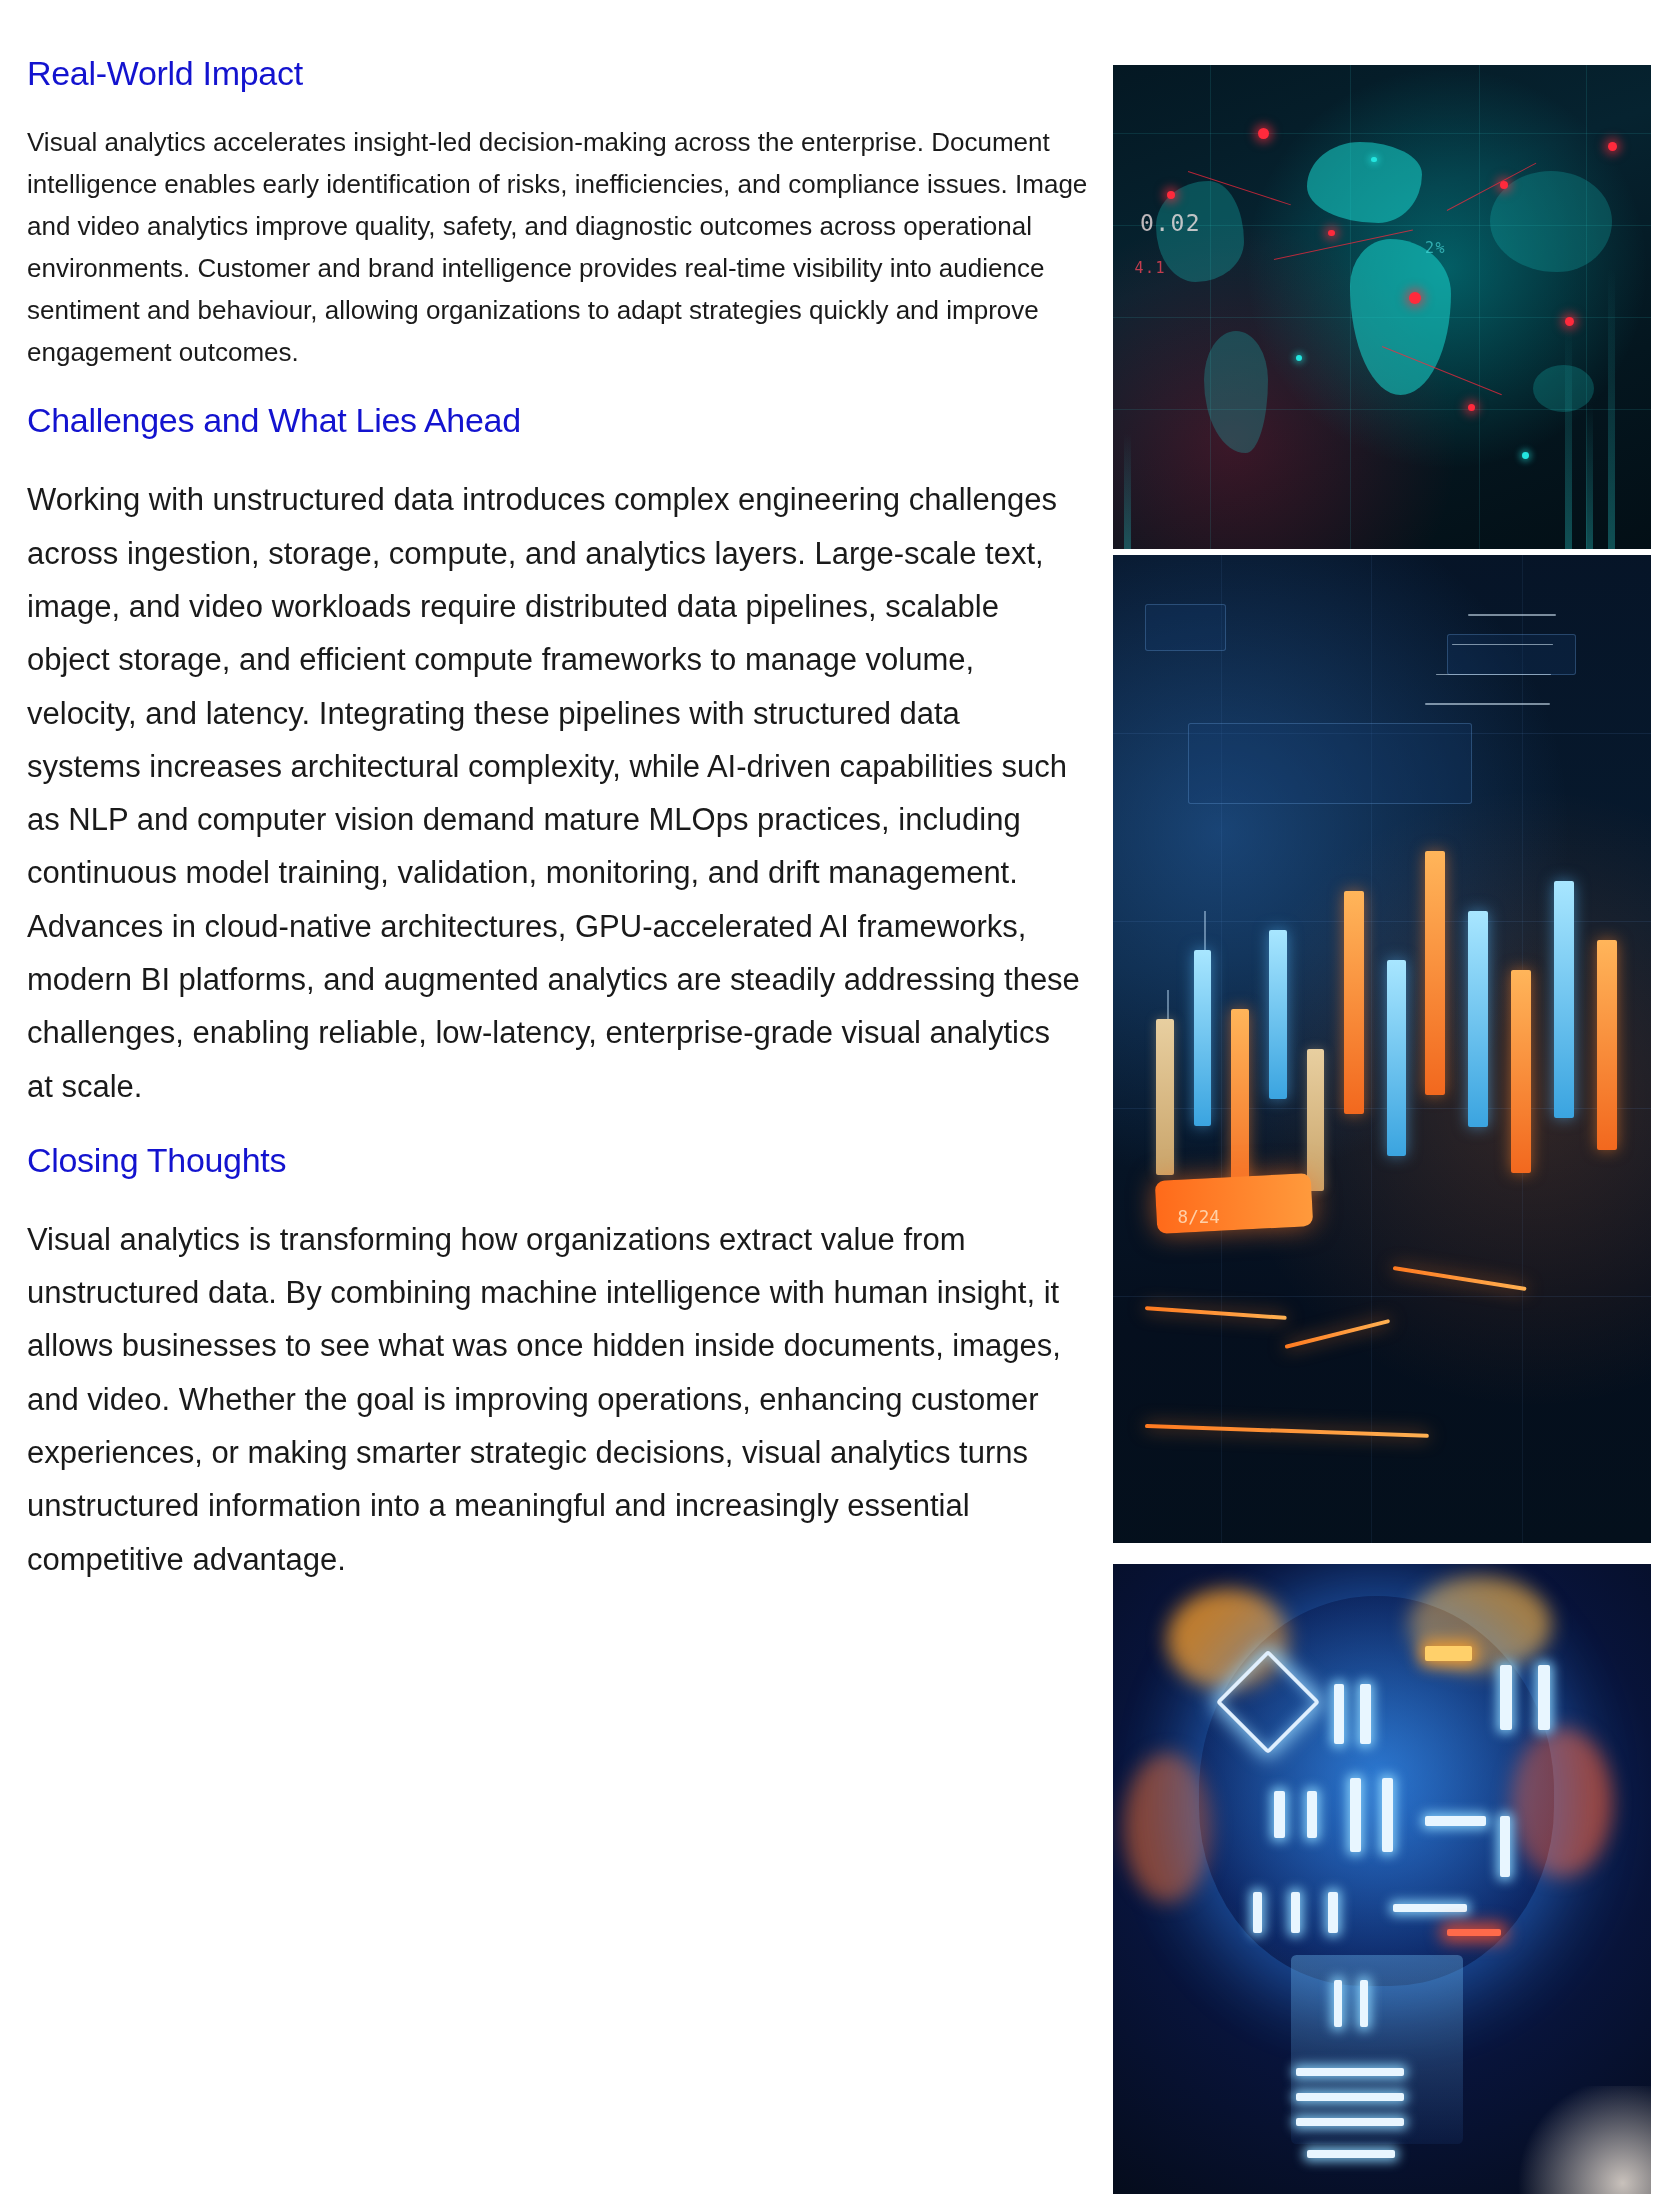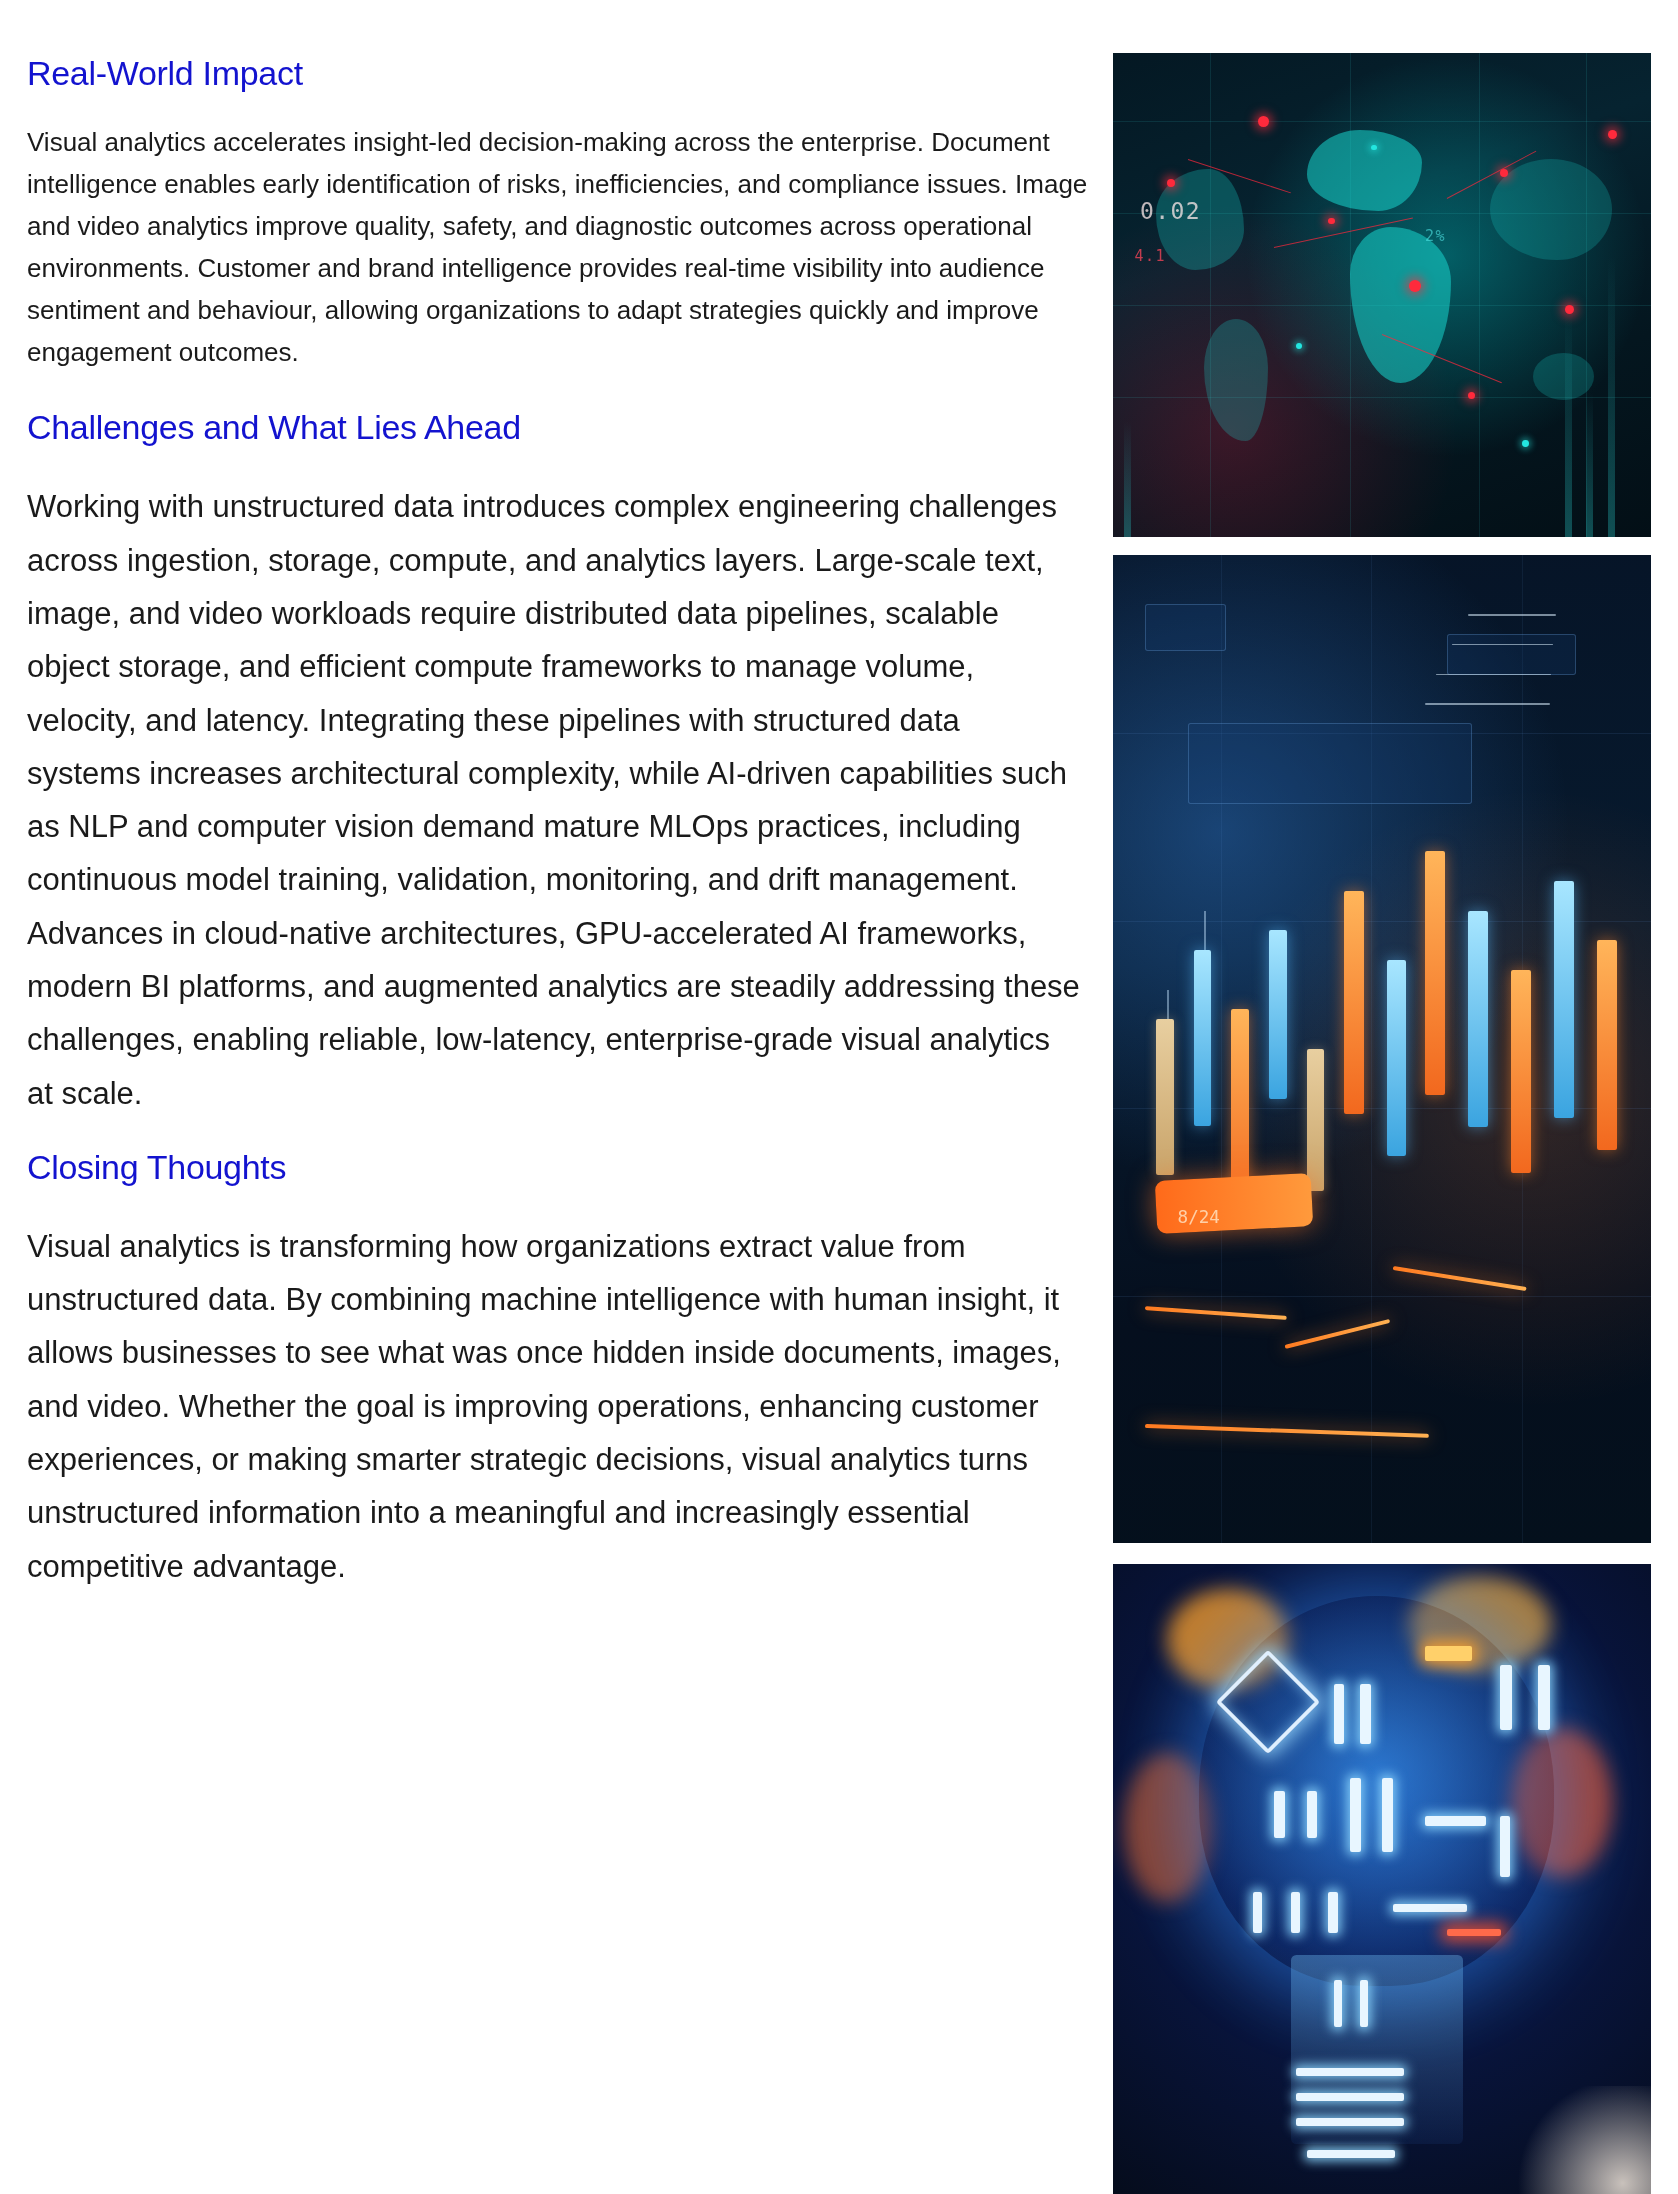--- a/index.html
+++ b/index.html
@@ -29,21 +29,21 @@
 
   .heading {
     color: #1313cf;
     font-weight: normal;
     font-size: 34px;
     letter-spacing: -0.3px;
     line-height: 1.2;
   }
 
   .h-impact   { margin-top: 12px; }
-  .h-chall    { margin-top: 34px; }
+  .h-chall    { margin-top: 27px; }
   .h-closing  { margin-top: 27px; }
 
   .body-sm {
     font-size: 26px;
     line-height: 1.62;
     color: #1a1a1a;
     margin-top: 27px;
     width: 1082px;
   }
 
@@ -63,21 +63,21 @@
     width: 538px;
   }
 
   .photo {
     position: absolute;
     left: 0;
     width: 538px;
     overflow: hidden;
   }
 
-  #photo-world   { top: 4px;    height: 484px; }
+  #photo-world   { top: 16px;    height: 484px; }
   #photo-chart   { top: 506px;  height: 988px; }
   #photo-bulb    { top: 1515px; height: 630px; }
 
   
   .world-bg {
     position: absolute; inset: 0;
     background:
       radial-gradient(circle at 62% 42%, rgba(0,190,190,0.40) 0%, rgba(0,70,90,0.0) 46%),
       radial-gradient(circle at 22% 78%, rgba(255,20,60,0.22) 0%, rgba(0,0,0,0) 40%),
       linear-gradient(160deg, #041823 0%, #062330 35%, #04161f 70%, #030f16 100%);

